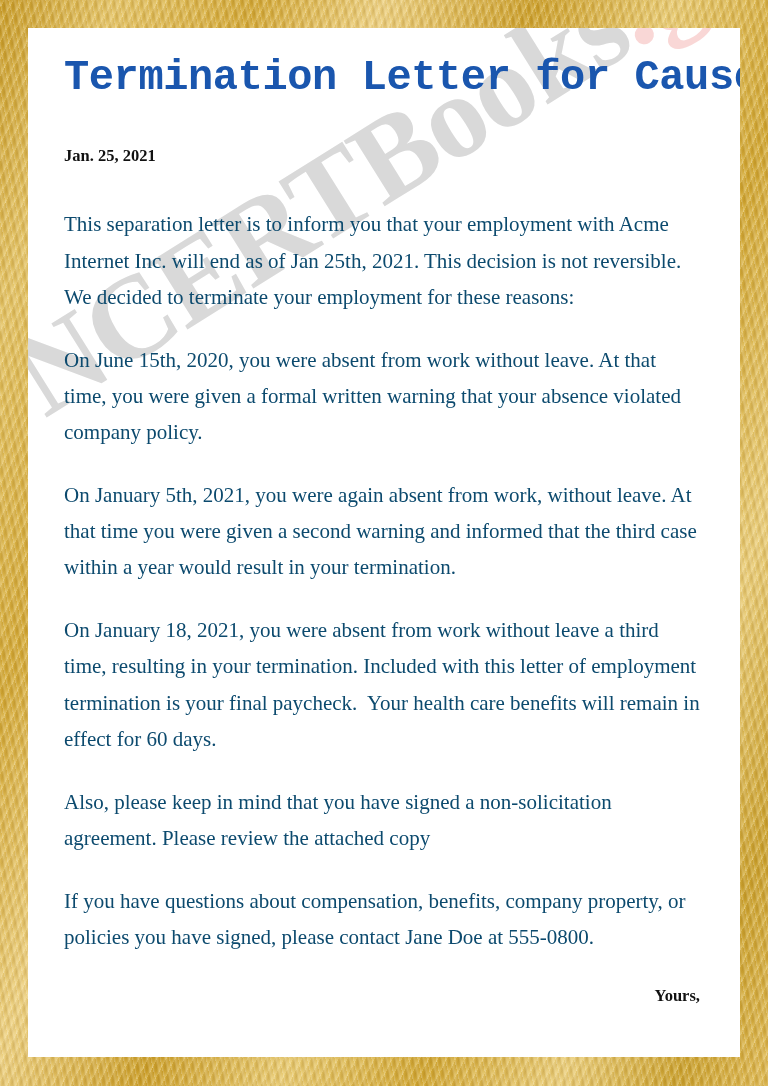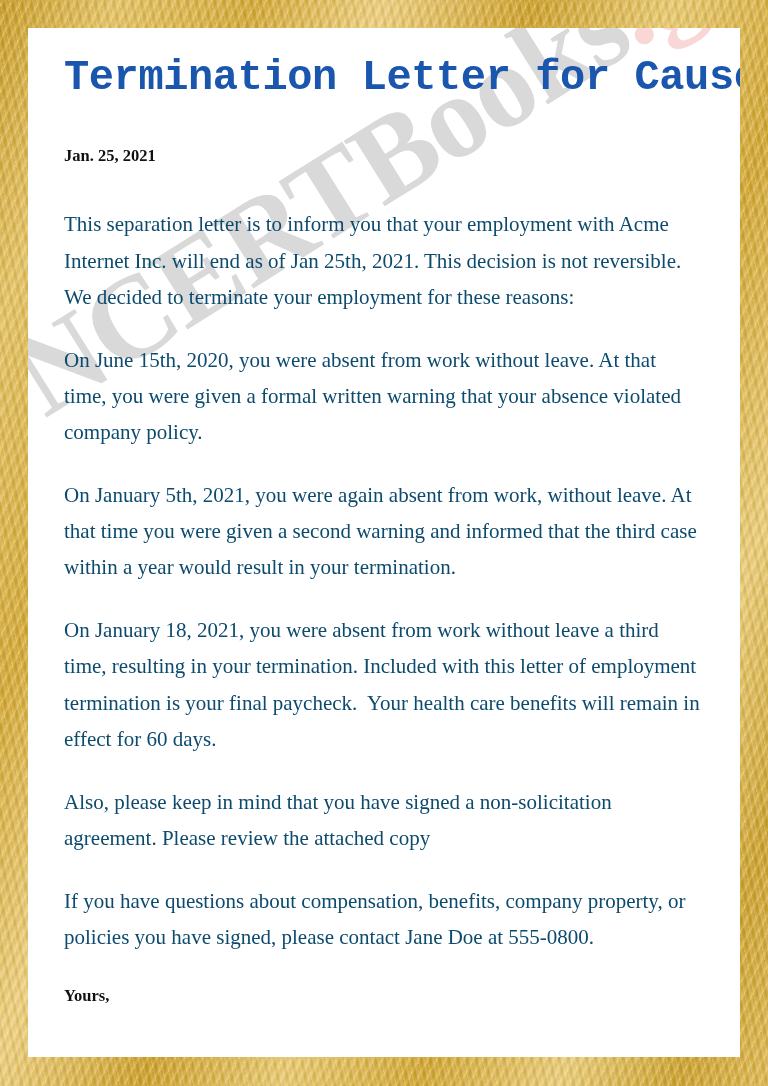--- a/index.html
+++ b/index.html
@@ -121,20 +121,21 @@
   }
 
   .sign-off {
     margin-top: 28px;
   }
   .sign-line {
     font-weight: bold;
     font-size: 16.5px;
     color: #111111;
     line-height: 1.62;
+    text-align: right;
   }
 </style>
 </head>
 <body>
 
 <div class="doc-frame">
 
   <div class="paper">
 
     <div class="watermark">

